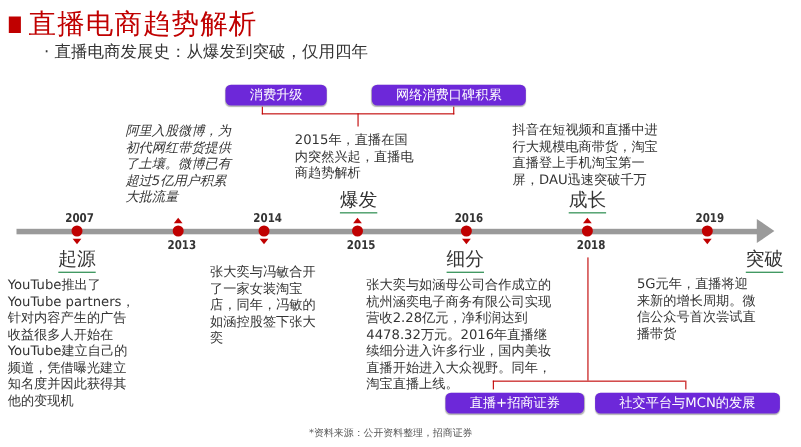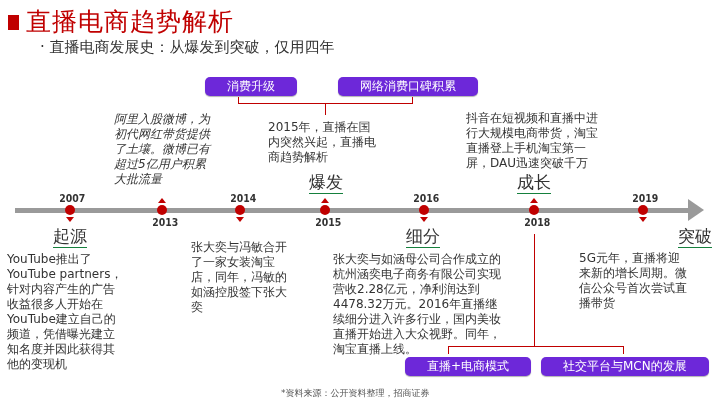--- a/index.html
+++ b/index.html
@@ -83,16 +83,16 @@
 
 <div class="abs desc" style="left:7px; top:252px; width:118px;">YouTube推出了YouTube partners，针对内容产生的广告收益很多人开始在YouTube建立自己的频道，凭借曝光建立知名度并因此获得其他的变现机</div>
 <div class="abs desc" style="left:191px; top:240px; width:98px;font-family:Liberation Serif, serif;">张大奕与冯敏合开了一家女装淘宝店，同年，冯敏的如涵控股签下张大奕</div>
 <div class="abs desc" style="left:333px; top:252px; width:172px;">张大奕与如涵母公司合作成立的杭州涵奕电子商务有限公司实现营收2.28亿元，净利润达到4478.32万元。2016年直播继续细分进入许多行业，国内美妆直播开始进入大众视野。同年，淘宝直播上线。</div>
 <div class="abs desc" style="left:579px; top:251px; width:108px;">5G元年，直播将迎来新的增长周期。微信公众号首次尝试直播带货</div>
 
 <div class="abs line-red" style="left:534px; top:234px; width:1px; height:112px;"></div>
 <div class="abs line-red" style="left:448px; top:346px; width:175px; height:1px;"></div>
 <div class="abs line-red" style="left:448px; top:346px; width:1px; height:8px;"></div>
 <div class="abs line-red" style="left:623px; top:346px; width:1px; height:8px;"></div>
-<div class="abs tag" style="left:405px; top:357px;">直播+电商模式</div>
+<div class="abs tag" style="left:405px; top:357px;">直播+招商证券</div>
 <div class="abs tag" style="left:541px; top:357px;">社交平台与MCN的发展</div>
 
 <div class="abs source">*资料来源：公开资料整理，招商证券</div>
 
 </body></html>

